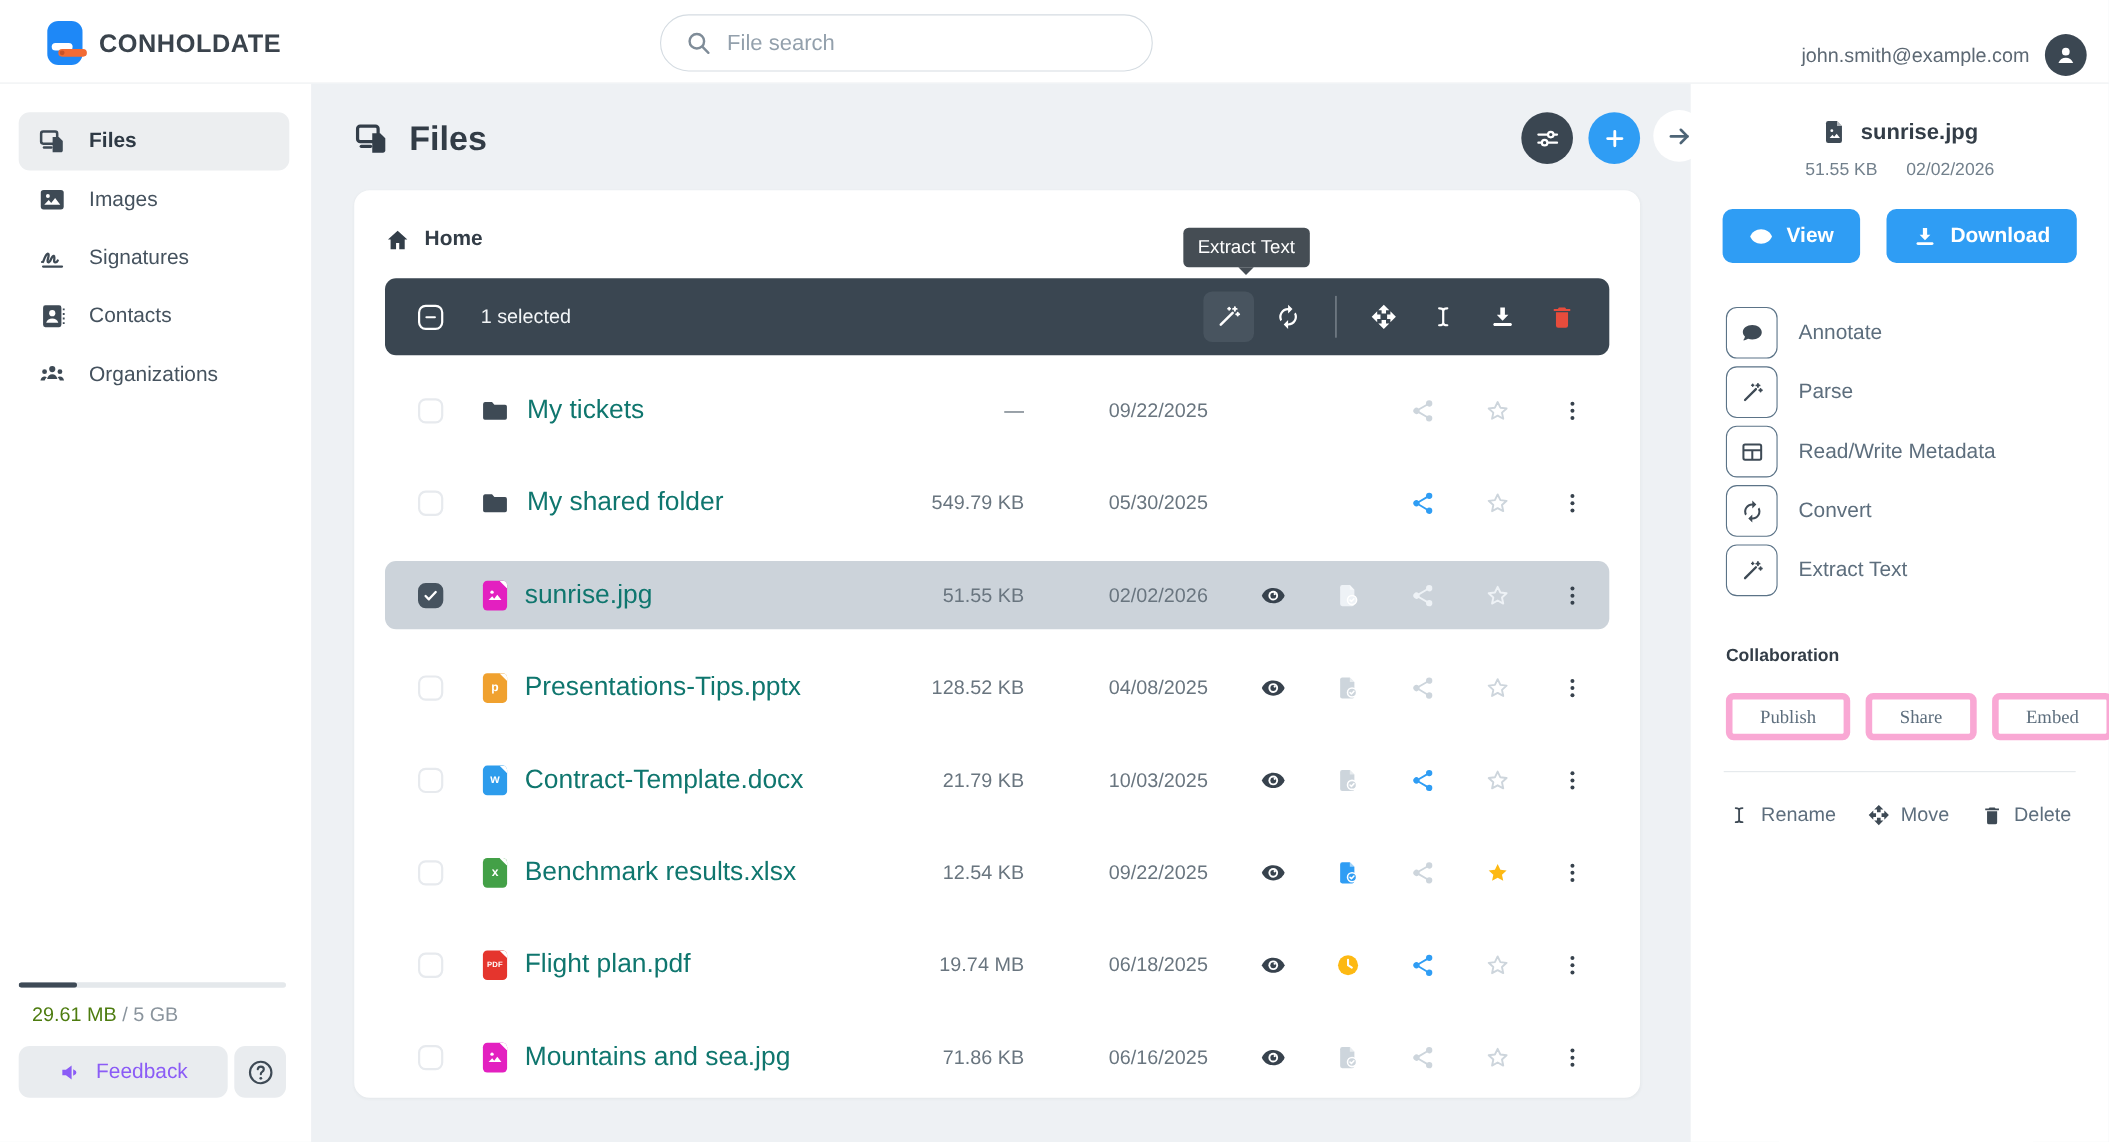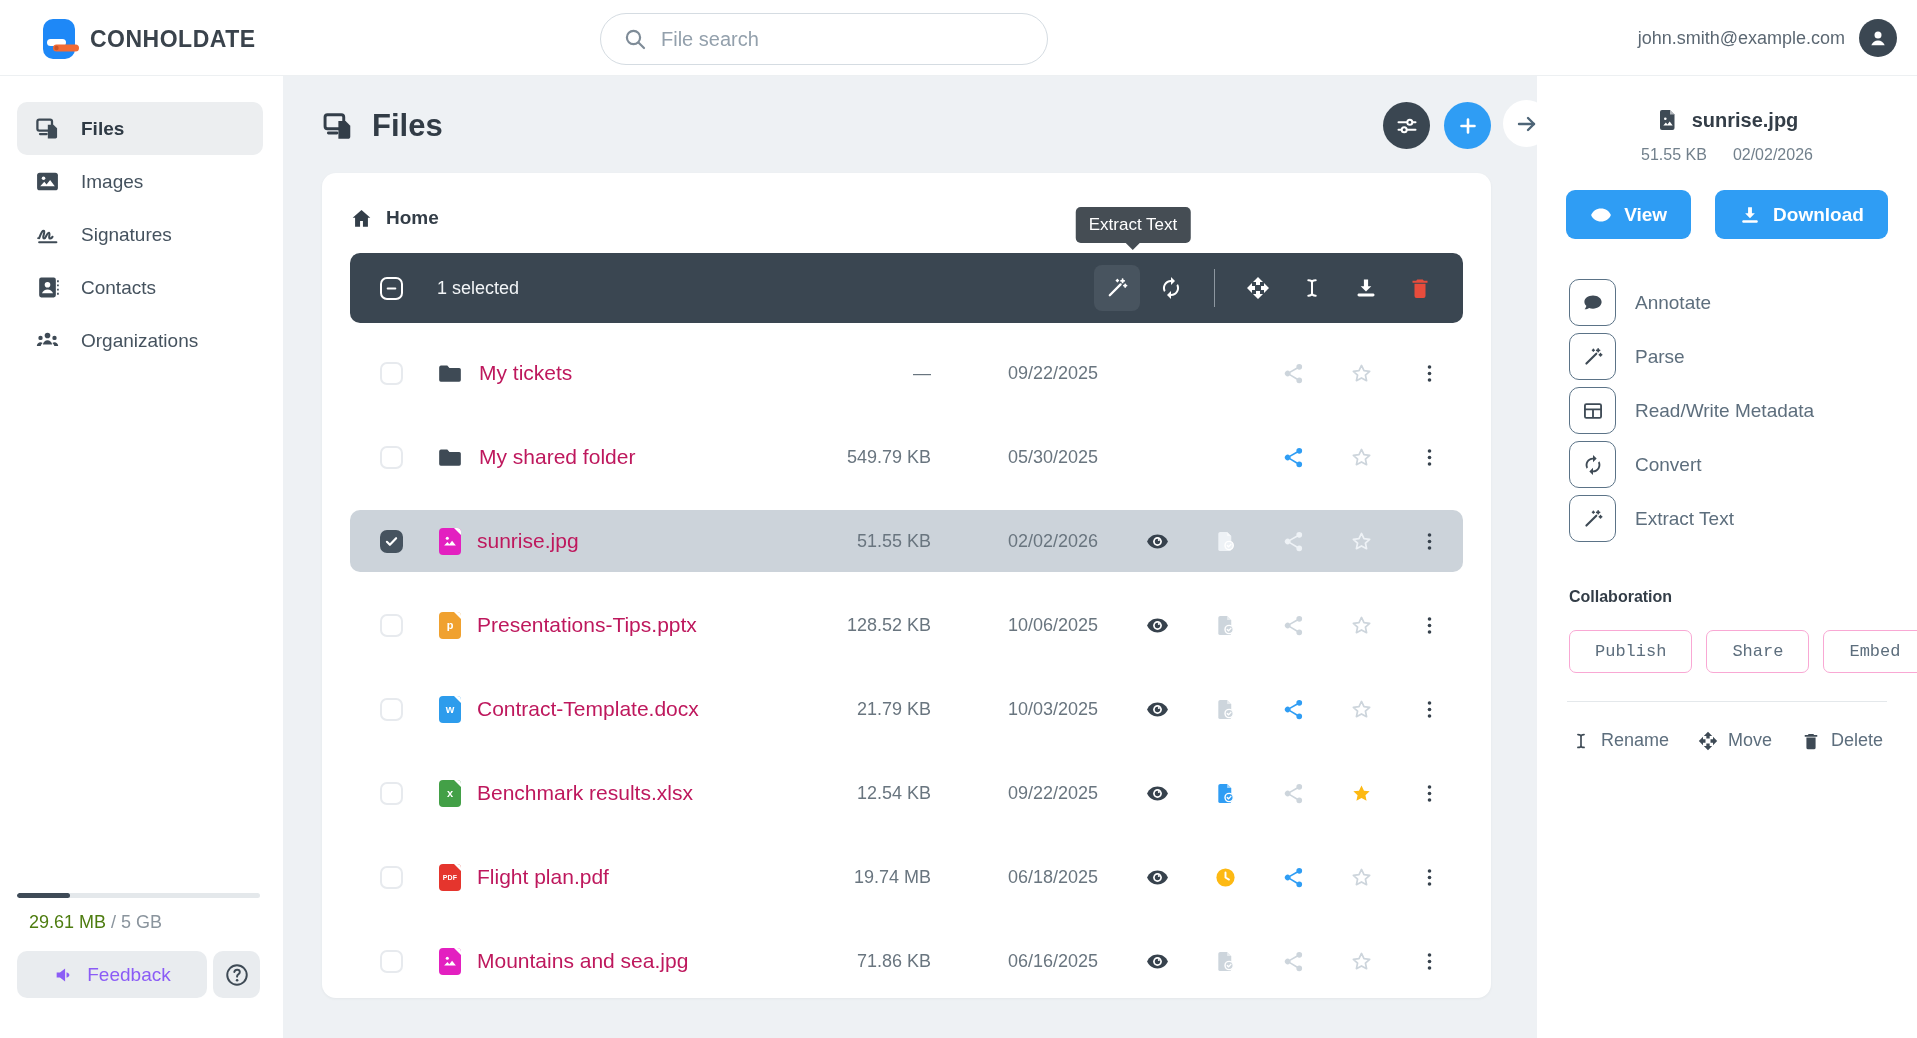--- a/index.html
+++ b/index.html
@@ -11,21 +11,21 @@
   
   .topbar { position:absolute; top:0; left:0; width:1917px; height:76px; background:#fff; border-bottom:1px solid #edf0f2; z-index:5; }
   .brand { position:absolute; left:42px; top:18px; display:flex; align-items:center; gap:10px; }
   .brand-mark { width:38px; height:42px; }
   .brand-text { font-size:23px; font-weight:700; color:#3a434c; letter-spacing:.5px; }
   .searchbar { position:absolute; left:600px; top:13px; width:448px; height:52px; border:1px solid #d5dce2; border-radius:26px; background:#fff; display:flex; align-items:center; padding:0 22px; }
   .searchbar .icon.mag { width:24px; height:24px; color:#7f8c98; }
   .searchbar input { flex:1; border:none; outline:none; font-size:20px; color:#45525e; margin-left:14px; font-family:inherit; }
   .searchbar input::placeholder { color:#93a0ac; }
   .searchbar .icon.flt { width:26px; height:26px; color:#5a6b7a; }
-  .userbox { position:absolute; right:20px; top:0; height:76px; display:flex; align-items:center; gap:14px; }
+  .userbox { position:absolute; right:20px; top:12px; height:76px; display:flex; align-items:center; gap:14px; }
   .user-email { font-size:18px; color:#5c6873; }
   .avatar { width:38px; height:38px; border-radius:50%; background:#3b4752; color:#fff; display:flex; align-items:center; justify-content:center; }
   .avatar .icon { width:24px; height:24px; }
 
   
   .sidebar { position:absolute; top:76px; left:0; width:283px; bottom:0; background:#fff; }
   .side-list { padding-top:26px; }
   .side-item { height:53px; margin:0 20px 0 17px; border-radius:10px; display:flex; align-items:center; padding:0 18px; gap:21px; cursor:pointer; color:#45525e; }
   .side-item .icon { width:25px; height:25px; color:#3e4a55; }
   .side-item .lbl { font-size:19px; }
@@ -78,21 +78,21 @@
   .cb { width:23px; height:23px; border:2px solid #e7eaee; border-radius:7px; background:#fff; flex:none; display:flex; align-items:center; justify-content:center; }
   .cb.checked { background:#46535f; border-color:#46535f; color:#fff; }
   .cb.indeterminate { background:transparent; border-color:#fff; color:#fff; }
   .cb .icon { width:17px; height:17px; }
   .badge { width:22px; height:27px; border-radius:4px; margin-left:36px; position:relative; display:flex; align-items:center; justify-content:center; color:#fff; font-weight:700; font-size:11px; flex:none; }
   .badge.fold::after { content:""; position:absolute; top:0; right:0; border-style:solid; border-width:0 7px 7px 0; border-color:#fff #fff transparent transparent; border-radius:0 4px 0 0; }
   .badge.type-folder { background:transparent; width:26px; height:26px; margin-left:34px; color:#3e4a55; }
   .badge.type-pdf { font-size:7px; letter-spacing:.2px; }
   .badge .icon { width:100%; height:100%; }
   .badge .img-glyph { width:18px; height:18px; }
-  .row .name { font-size:21px; color:#be185d; margin-left:16px; flex:1; white-space:nowrap; overflow:hidden; }
+  .row .name { font-size:24px; color:#0f766e; margin-left:16px; flex:1; white-space:nowrap; overflow:hidden; }
   .row .size { width:120px; text-align:right; font-size:18px; color:#69757f; flex:none; }
   .row .date { width:110px; margin-left:77px; font-size:18px; color:#69757f; flex:none; }
   .slots { display:flex; margin-left:5px; flex:none; }
   .slot { width:68px; height:62px; display:flex; align-items:center; justify-content:center; }
   .slot .icon { width:23px; height:23px; cursor:pointer; }
   .tone-dark { color:#37424d; }
   .tone-muted { color:#cdd5dc; }
   .tone-light { color:#eef2f6; }
   .tone-blue { color:var(--accent); }
   .tone-yellow { color:#fdb913; }
@@ -108,21 +108,21 @@
   .dl-row { margin-top:26px; display:flex; justify-content:center; gap:24px; }
   .blue-btn { height:49px; border:none; border-radius:9px; background:var(--accent); color:#fff; font-size:19px; font-weight:600; font-family:inherit; display:flex; align-items:center; justify-content:center; gap:12px; padding:0 24px; cursor:pointer; }
   .blue-btn .icon { width:22px; height:22px; }
   .rp-actions { margin-top:40px; padding:0 32px; display:flex; flex-direction:column; gap:7px; }
   .rp-action { display:flex; align-items:center; gap:19px; cursor:pointer; }
   .rp-icon-btn { width:47px; height:47px; border:1.5px solid #5b7387; border-radius:10px; display:flex; align-items:center; justify-content:center; color:#3e4a55; background:#fff; flex:none; }
   .rp-icon-btn .icon { width:22px; height:22px; }
   .rp-action .lbl { font-size:19px; color:#5d6e7d; }
   .collab-title { margin:46px 32px 0; font-size:16px; font-weight:700; color:#333d47; }
   .collab-btns { margin:24px 32px 0; display:flex; gap:14px; }
-  .outline-btn { height:43px; padding:0 25px; border:1px solid #f9a8d4; border-radius:7px; background:#fff; font-size:17px; color:#5d6e7d; font-family:Liberation Mono, monospace; cursor:pointer; }
+  .outline-btn { height:43px; padding:0 25px; border:6px solid #f9a8d4; border-radius:7px; background:#fff; font-size:17px; color:#5d6e7d; font-family:Liberation Serif, serif; cursor:pointer; }
   .rp-divider { margin:28px 30px 0; height:1px; background:#e4e8eb; }
   .file-ops { margin:28px 34px 0; display:flex; justify-content:space-between; }
   .file-op { display:flex; align-items:center; gap:10px; cursor:pointer; }
   .file-op .icon { width:20px; height:20px; color:#3e4a55; }
   .file-op .lbl { font-size:18px; color:#5d6e7d; }
 </style>
 </head>
 <body>
 
 <header class="topbar">
@@ -497,21 +497,21 @@
                 </svg>
               </span>
             </span>
           </span>
         </div>
         <div class="row">
           <span class="cb"></span>
           <span class="badge fold" style="background: rgb(240, 161, 47);">p</span>
           <span class="name">Presentations-Tips.pptx</span>
           <span class="size">128.52 KB</span>
-          <span class="date">10/06/2025</span>
+          <span class="date">04/08/2025</span>
           <span class="slots">
             <span class="slot">
               <span class="icon tone-dark">
                 <svg viewBox="0 0 24 24">
                   <path fill="currentColor" d="M12 4.8C7 4.8 2.9 7.7 1.2 12 2.9 16.3 7 19.2 12 19.2s9.1-2.9 10.8-7.2C21.1 7.7 17 4.8 12 4.8z"></path>
                   <circle cx="12" cy="12" r="4.6" fill="var(--icon-bg,#fff)"></circle>
                   <circle cx="12" cy="12" r="2.8" fill="currentColor"></circle>
                   <circle cx="13.4" cy="10.5" r="1.1" fill="var(--icon-bg,#fff)"></circle>
                 </svg>
               </span>

